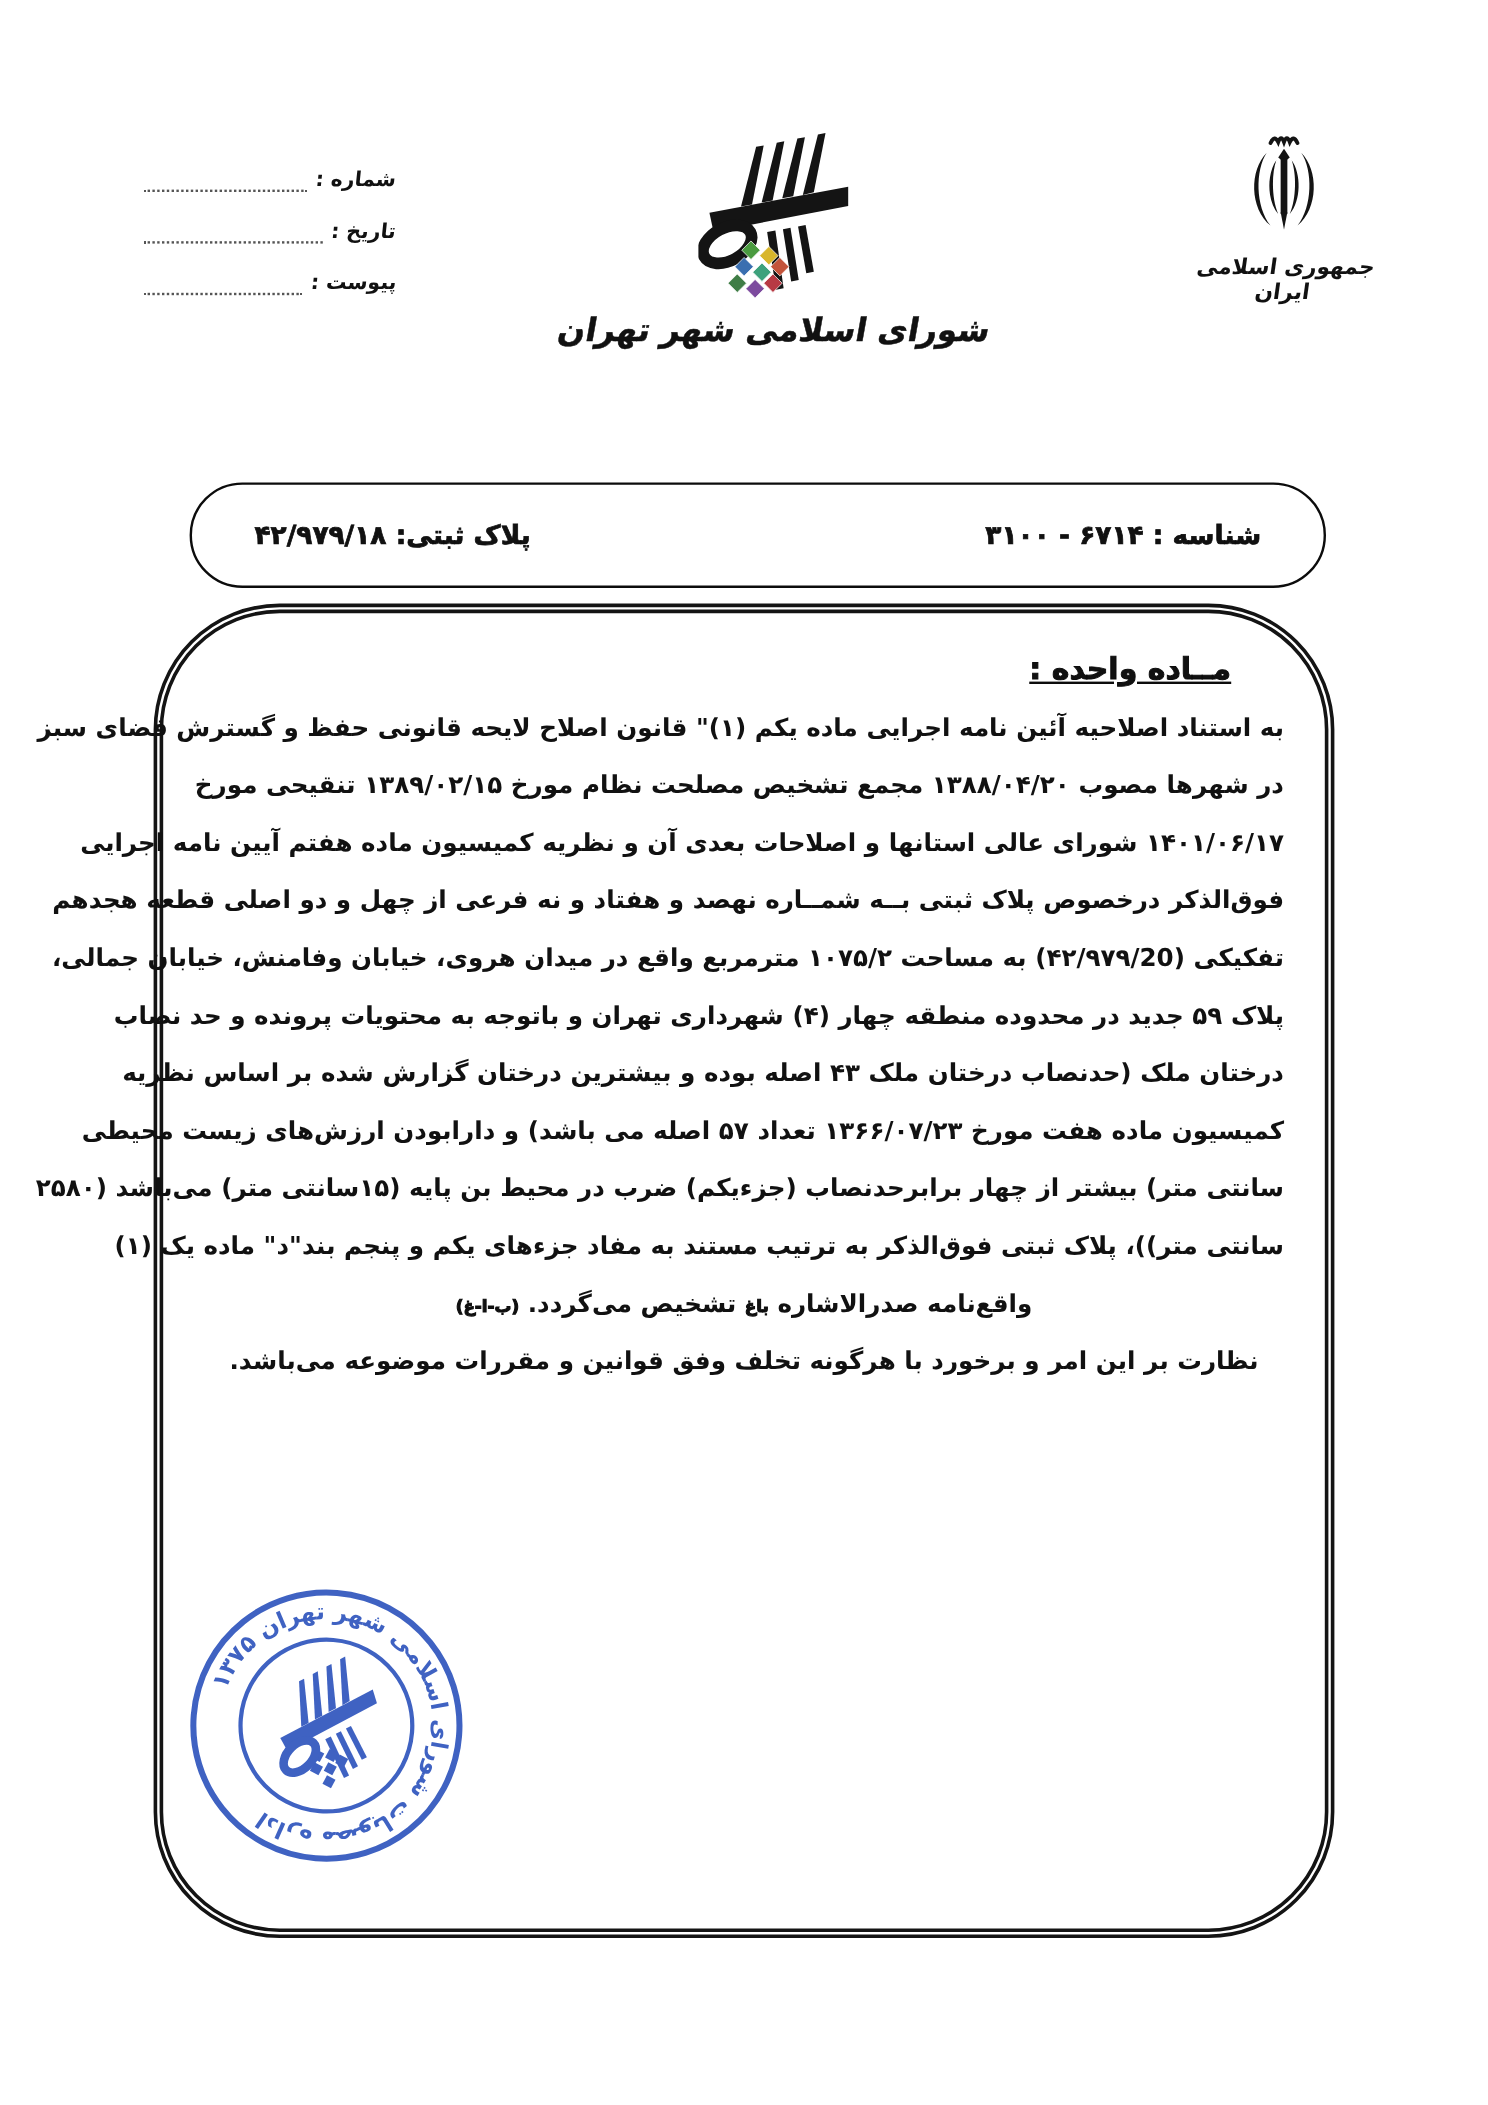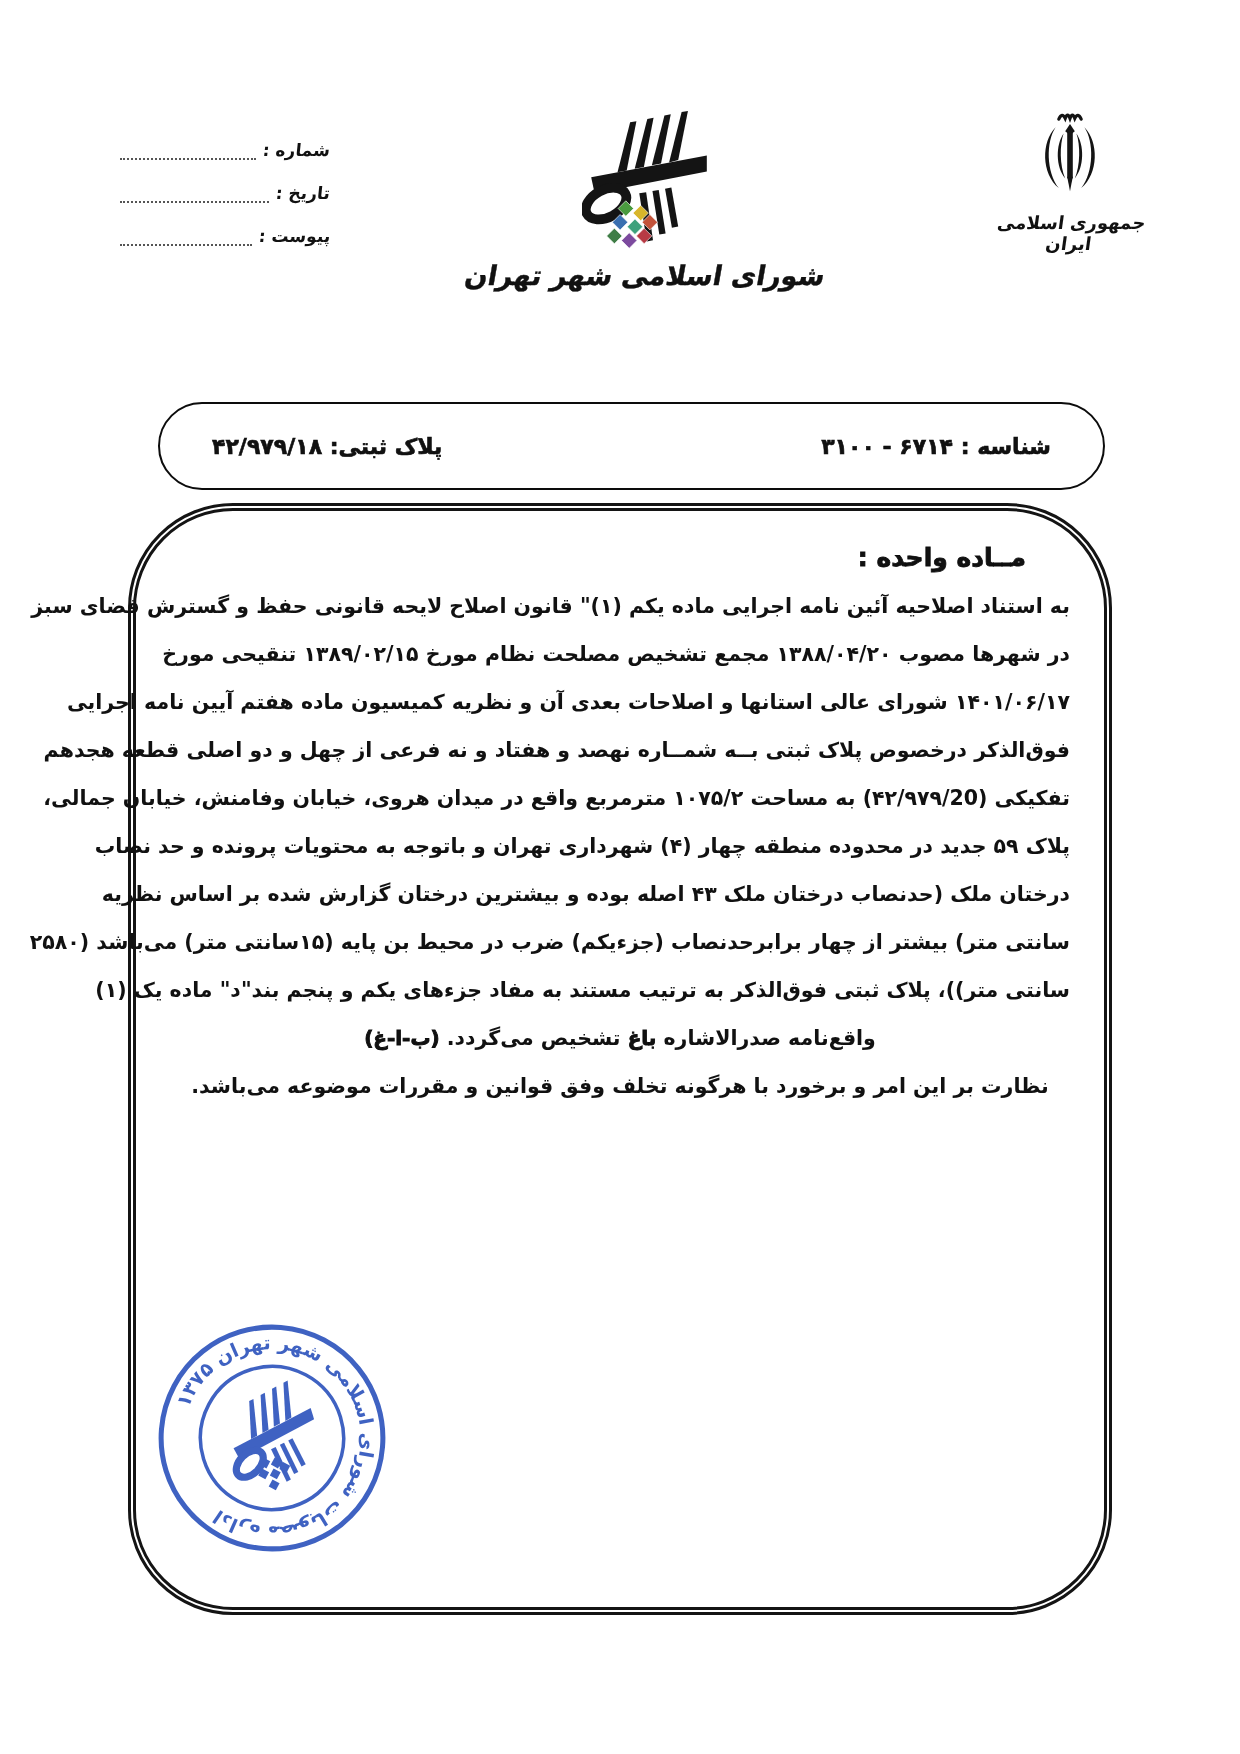--- a/index.html
+++ b/index.html
@@ -48,29 +48,29 @@
     white-space:nowrap;
   }
   
   .letter-box{
     position:absolute;left:128px;top:503px;width:984px;height:1112px;
     box-sizing:border-box;border:8px double #141414;border-radius:105px;
     padding:24px 34px 0 34px;direction:rtl;
   }
   .article-title{
     font-size:25px;font-weight:bold;-webkit-text-stroke:0.8px #0c0c0c;
-    padding:8px 44px 10px 0;letter-spacing:0.5px;
+    padding:8px 44px 10px 0;letter-spacing:0.5px;text-decoration:underline;
   }
   .bline{
     font-size:20.5px;font-weight:bold;line-height:48px;height:48px;
     text-align:justify;text-align-last:justify;white-space:nowrap;
     direction:rtl;
   }
   .bline.center{text-align:center;text-align-last:center;}
-  .bline .xb{-webkit-text-stroke:0.9px #0c0c0c;font-size:20px;margin-top:26px;}
+  .bline .xb{-webkit-text-stroke:0.9px #0c0c0c;font-size:14px;margin-top:26px;}
   
   .stamp{
     position:absolute;left:146px;top:1312px;width:252px;height:252px;
     transform:rotate(-17deg);opacity:0.92;
   }
 </style>
 </head>
 <body>
 
 <div class="page">
@@ -145,20 +145,21 @@
   <div class="letter-box">
     <div class="article-title">مــاده واحده :</div>
     <div id="body-lines">
         <div class="bline"><span>به استناد اصلاحیه آئین نامه اجرایی  ماده یکم (۱)" قانون اصلاح لایحه قانونی حفظ و گسترش فضای سبز</span></div>
         <div class="bline"><span>در شهرها مصوب ۱۳۸۸/۰۴/۲۰ مجمع تشخیص مصلحت نظام مورخ ۱۳۸۹/۰۲/۱۵ تنقیحی مورخ</span></div>
         <div class="bline"><span>۱۴۰۱/۰۶/۱۷ شورای عالی استانها و اصلاحات بعدی آن و نظریه کمیسیون ماده هفتم آیین نامه اجرایی</span></div>
         <div class="bline"><span>فوق‌الذکر درخصوص پلاک ثبتی بــه شمــاره نهصد و هفتاد و نه فرعی از چهل و دو اصلی قطعه هجدهم</span></div>
         <div class="bline"><span>تفکیکی (۴۲/۹۷۹/20) به مساحت ۱۰۷۵/۲ مترمربع واقع در میدان هروی، خیابان وفامنش، خیابان جمالی،</span></div>
         <div class="bline"><span>پلاک ۵۹ جدید در محدوده منطقه چهار (۴) شهرداری تهران و باتوجه به محتویات پرونده و حد نصاب</span></div>
         <div class="bline"><span>درختان ملک (حدنصاب درختان ملک ۴۳ اصله بوده و بیشترین درختان گزارش شده بر اساس نظریه</span></div>
+        <div class="bline"><span>کمیسیون ماده هفت مورخ ۱۳۶۶/۰۷/۲۳ تعداد ۵۷ اصله می باشد) و دارابودن ارزش‌های زیست محیطی</span></div>
         <div class="bline"><span>سانتی متر) بیشتر از چهار برابرحدنصاب (جزءیکم) ضرب در محیط بن پایه (۱۵سانتی متر) می‌باشد (۲۵۸۰</span></div>
         <div class="bline"><span>سانتی متر))، پلاک ثبتی فوق‌الذکر به ترتیب مستند به مفاد جزءهای یکم و پنجم بند"د" ماده یک (۱)</span></div>
         <div class="bline center"><span>واقع‌نامه صدرالاشاره </span><span class="xb">باغ</span><span> تشخیص می‌گردد. </span><span class="xb">(ب-ا-غ)</span></div>
         <div class="bline center"><span>نظارت بر این امر و برخورد با هرگونه تخلف وفق قوانین و مقررات موضوعه می‌باشد.</span></div>
       </div>
   </div>
 
   <svg class="stamp" viewBox="0 0 250 250">
     <defs>
       <path id="ringPath" d="M 37 125 A 88 88 0 0 1 213 125 A 88 88 0 0 1 37 125"></path>

